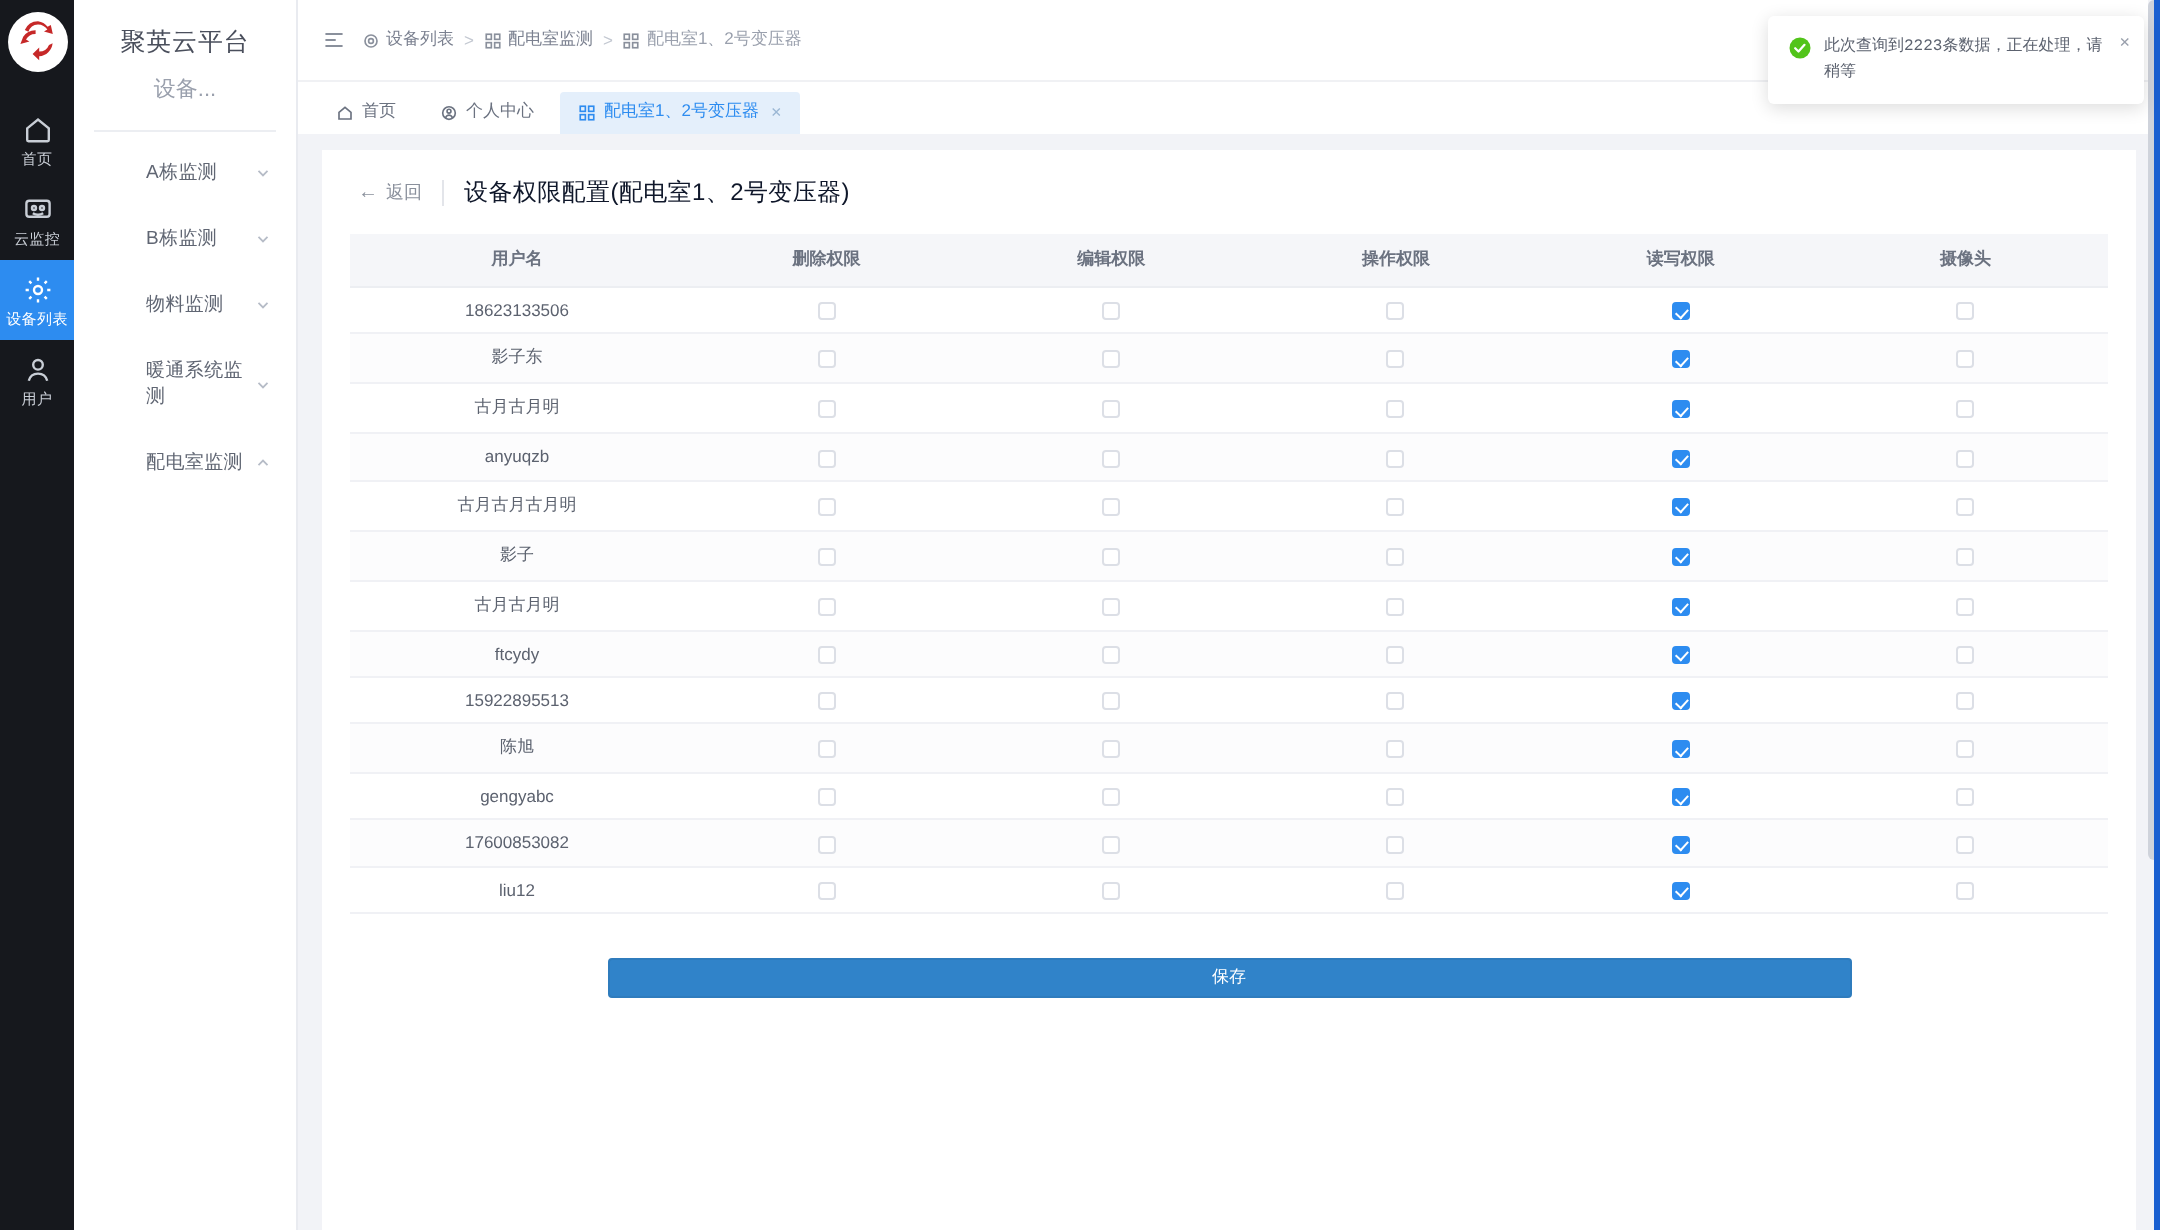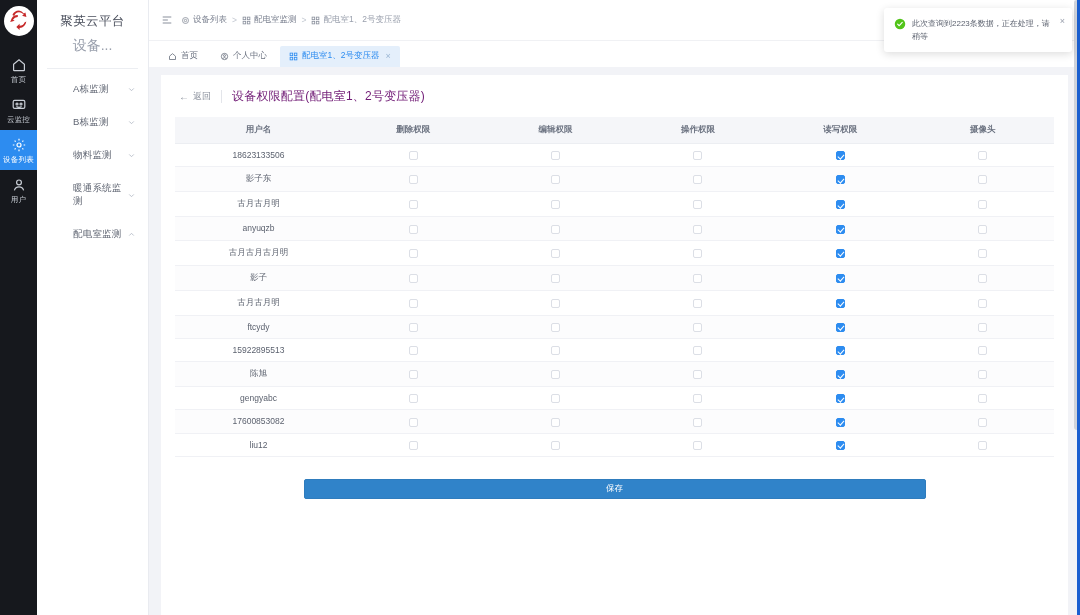--- a/index.html
+++ b/index.html
@@ -33,21 +33,21 @@
   .rail-label { font-size: 7.5px; line-height: 9px; letter-spacing: .2px; }
 
   
   .sidebar {
     width: 112px; flex: 0 0 112px; height: 615px;
     background: #ffffff; border-right: 1px solid #e9ebf0;
     display: flex; flex-direction: column;
   }
   .sb-brand { text-align: center; padding: 13px 4px 4px; }
   .sb-title { font-size: 12.5px; color: #4a4f5c; letter-spacing: .4px; }
-  .sb-sub { font-size: 14px; color: #9aa0ad; margin-top: 7px; }
+  .sb-sub { font-size: 11px; color: #9aa0ad; margin-top: 7px; }
   .sb-divider { height: 1px; background: #eceef2; margin: 9px 10px 0; }
   .sb-menu { margin-top: 4px; margin-left: 22px; }
   .sb-item {
     display: flex; align-items: center; justify-content: space-between;
     padding: 10px 12px 10px 14px; cursor: pointer;
   }
   .sb-item-label { font-size: 9.5px; color: #606673; letter-spacing: .2px; }
   .chev { width: 9px; height: 9px; color: #b6bcc7; }
   .chev svg { width: 9px; height: 9px; display: block; }
   .sb-child {
@@ -96,21 +96,21 @@
   .tab-close { font-size: 9px; color: #9bb7d4; margin-left: 2px; cursor: pointer; }
 
   
   .content { flex: 1; padding: 8px 12px 0 12px; min-height: 0; }
   .card { background: #fff; height: 100%; padding: 13px 14px 0; }
 
   .page-head { display: flex; align-items: center; gap: 10px; padding: 0 2px 12px 4px; }
   .back-link { display: flex; align-items: center; gap: 4px; font-size: 9px; color: #8a909c; cursor: pointer; }
   .back-arrow { font-size: 10px; line-height: 1; }
   .head-sep { width: 1px; height: 13px; background: #e3e5ea; }
-  .page-title { font-size: 12px; color: #701a75; letter-spacing: .2px; }
+  .page-title { font-size: 12px; color: #0f172a; letter-spacing: .2px; }
 
   
   table.perm { width: 100%; border-collapse: collapse; table-layout: fixed; }
   table.perm thead th {
     background: #f5f6f9; font-size: 8.5px; font-weight: bold;
     color: #6b7280; padding: 7px 0; text-align: center;
     border-bottom: 1px solid #eceef2;
   }
   table.perm tbody td {
     font-size: 8.5px; color: #5c626f; text-align: center;
@@ -136,21 +136,21 @@
 
   
   .toast {
     position: absolute; right: 8px; top: 8px; width: 188px;
     background: #fff; border-radius: 3px; padding: 9px 9px 9px 10px;
     box-shadow: 0 2px 9px rgba(0,0,0,.14); display: flex; gap: 6px;
     z-index: 50;
   }
   .toast-ico { width: 12px; height: 12px; flex: 0 0 12px; margin-top: 1px; }
   .toast-ico svg { width: 12px; height: 12px; display: block; }
-  .toast-text { font-size: 8px; line-height: 13px; color: #5c626f; padding-right: 8px; }
+  .toast-text { font-size: 8px; line-height: 13px; color: #5c626f; padding-right: 8px; font-family: Liberation Mono, monospace; }
   .toast-close { position: absolute; right: 7px; top: 8px; font-size: 9px; color: #9aa0ad; cursor: pointer; }
 
   
   .rscroll { position: absolute; right: 0; top: 0; width: 6px; height: 615px; background: #f2f3f7; }
   .rscroll-thumb { position: absolute; right: 0; top: 0; width: 6px; height: 430px; background: #cfd3db; border-radius: 3px; }
   .blue-edge { position: absolute; right: 0; top: 0; width: 3px; height: 615px; background: #1a5fd0; }
 </style>
 </head>
 <body>
 

